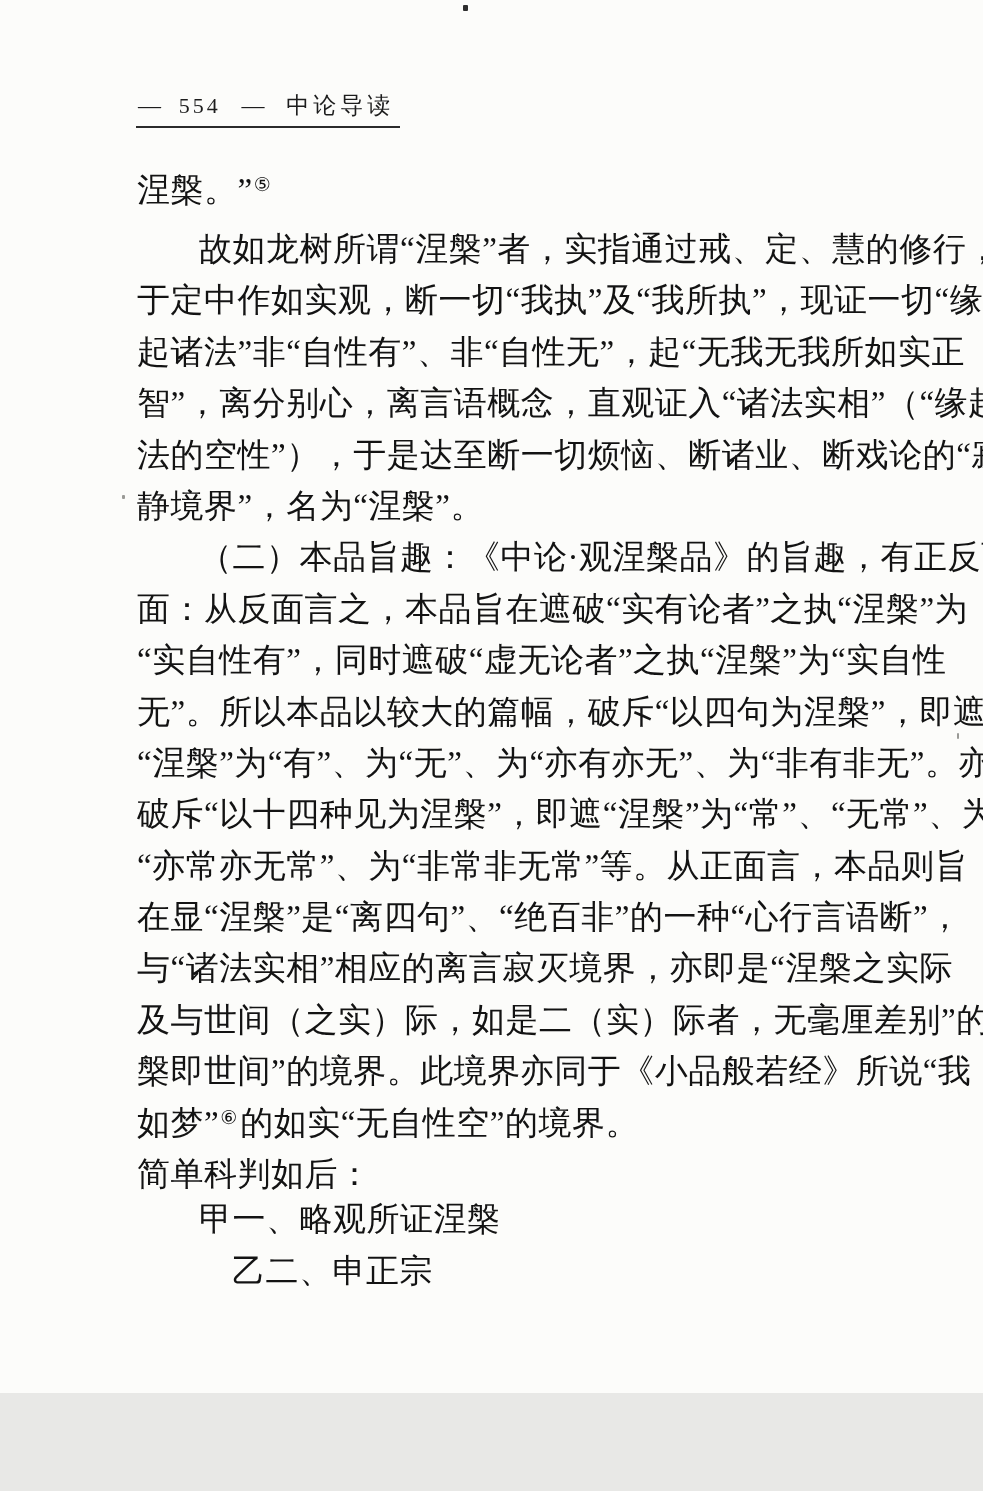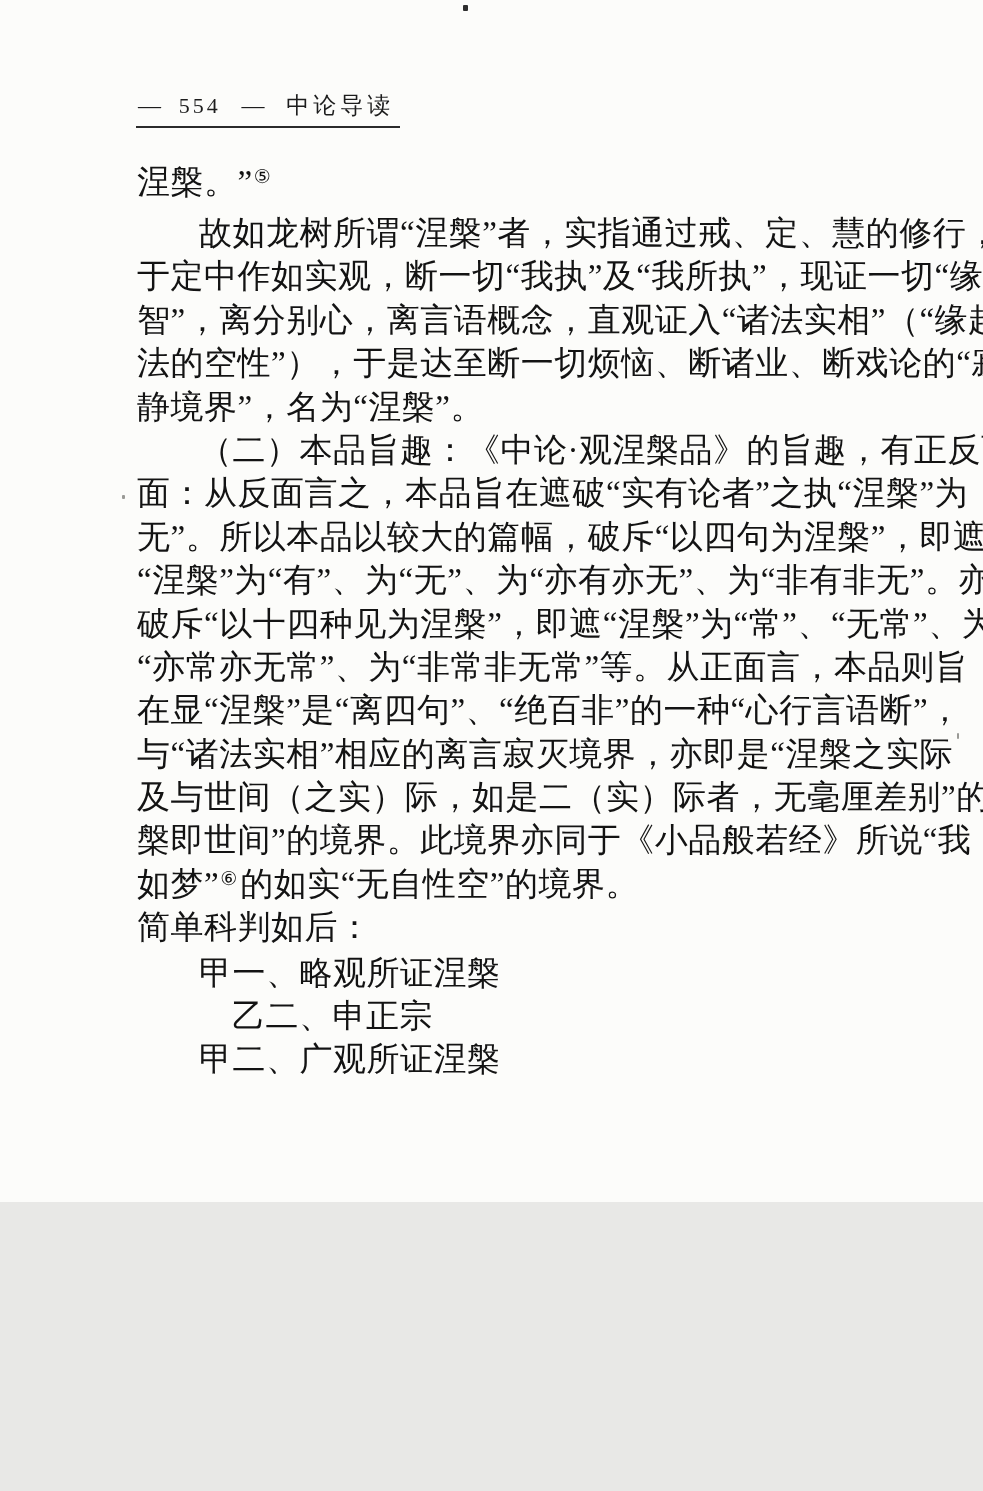--- a/index.html
+++ b/index.html
@@ -1,18 +1,18 @@
 <!DOCTYPE html>
 <html><head>
 <meta charset="utf-8">
 <style>
   html,body{margin:0;padding:0;background:#e8e8e6;}
   .page{
     position:relative;
-    width:983px;height:1202px;
+    width:983px;height:1393px;
     margin:0 auto;
     background:#fcfcfa;
     overflow:hidden;
     font-family:"Liberation Serif","DejaVu Serif",serif;
     color:#161616;
   }
   .running-head{
     position:absolute;
     left:136px;top:93px;
     display:inline-block;
@@ -33,20 +33,21 @@
     left:137px;top:162px;
     width:736px;
     font-size:33px;
     color:#131313;
   }
   .line{
     height:43.4px;
     line-height:43.4px;
     white-space:nowrap;
     letter-spacing:0.5px;
+    margin-top:8px;
   }
   .l1{height:50px;line-height:40px;}
   .ind2{padding-left:62px;}
   .ind3{padding-left:95px;}
   .outline-start{margin-top:2px;}
   sup.fnref{
     font-size:19px;
     line-height:0;
     vertical-align:10px;
     letter-spacing:0;
@@ -72,33 +73,34 @@
     <span class="dash">—</span>
     <span class="num">554</span>
     <span class="dash2">—</span>
     <span class="title">中论导读</span>
   </div>
 
   <div class="body-text">
     <div class="line l1"><span>涅槃。”</span><sup class="fnref">⑤</sup></div>
     <div class="line ind2"><span>故如龙树所谓“涅槃”者，实指通过戒、定、慧的修行，</span></div>
     <div class="line"><span>于定中作如实观，断一切“我执”及“我所执”，现证一切“缘</span></div>
+    <div class="line"><span>起诸法”非“自性有”、非“自性无”，起“无我无我所如实正</span></div>
     <div class="line"><span>智”，离分别心，离言语概念，直观证入“诸法实相”（“缘起</span></div>
     <div class="line"><span>法的空性”），于是达至断一切烦恼、断诸业、断戏论的“寂</span></div>
     <div class="line"><span>静境界”，名为“涅槃”。</span></div>
     <div class="line ind2"><span>（二）本品旨趣：《中论·观涅槃品》的旨趣，有正反两</span></div>
     <div class="line"><span>面：从反面言之，本品旨在遮破“实有论者”之执“涅槃”为</span></div>
+    <div class="line"><span>“实自性有”，同时遮破“虚无论者”之执“涅槃”为“实自性</span></div>
     <div class="line"><span>无”。所以本品以较大的篇幅，破斥“以四句为涅槃”，即遮</span></div>
     <div class="line"><span>“涅槃”为“有”、为“无”、为“亦有亦无”、为“非有非无”。亦</span></div>
     <div class="line"><span>破斥“以十四种见为涅槃”，即遮“涅槃”为“常”、“无常”、为</span></div>
     <div class="line"><span>“亦常亦无常”、为“非常非无常”等。从正面言，本品则旨</span></div>
     <div class="line"><span>在显“涅槃”是“离四句”、“绝百非”的一种“心行言语断”，</span></div>
     <div class="line"><span>与“诸法实相”相应的离言寂灭境界，亦即是“涅槃之实际</span></div>
     <div class="line"><span>及与世间（之实）际，如是二（实）际者，无毫厘差别”的“涅</span></div>
     <div class="line"><span>槃即世间”的境界。此境界亦同于《小品般若经》所说“我</span></div>
     <div class="line"><span>如梦”</span><sup class="fnref">⑥</sup><span>的如实“无自性空”的境界。</span></div>
     <div class="line"><span>简单科判如后：</span></div>
     <div class="line ind2 outline-start"><span>甲一、略观所证涅槃</span></div>
     <div class="line ind3"><span>乙二、申正宗</span></div>
-    <div class="line ind2"><span>甲二、广观所证涅槃</span></div>
   </div>
 
 </div>
 
 </body></html>

